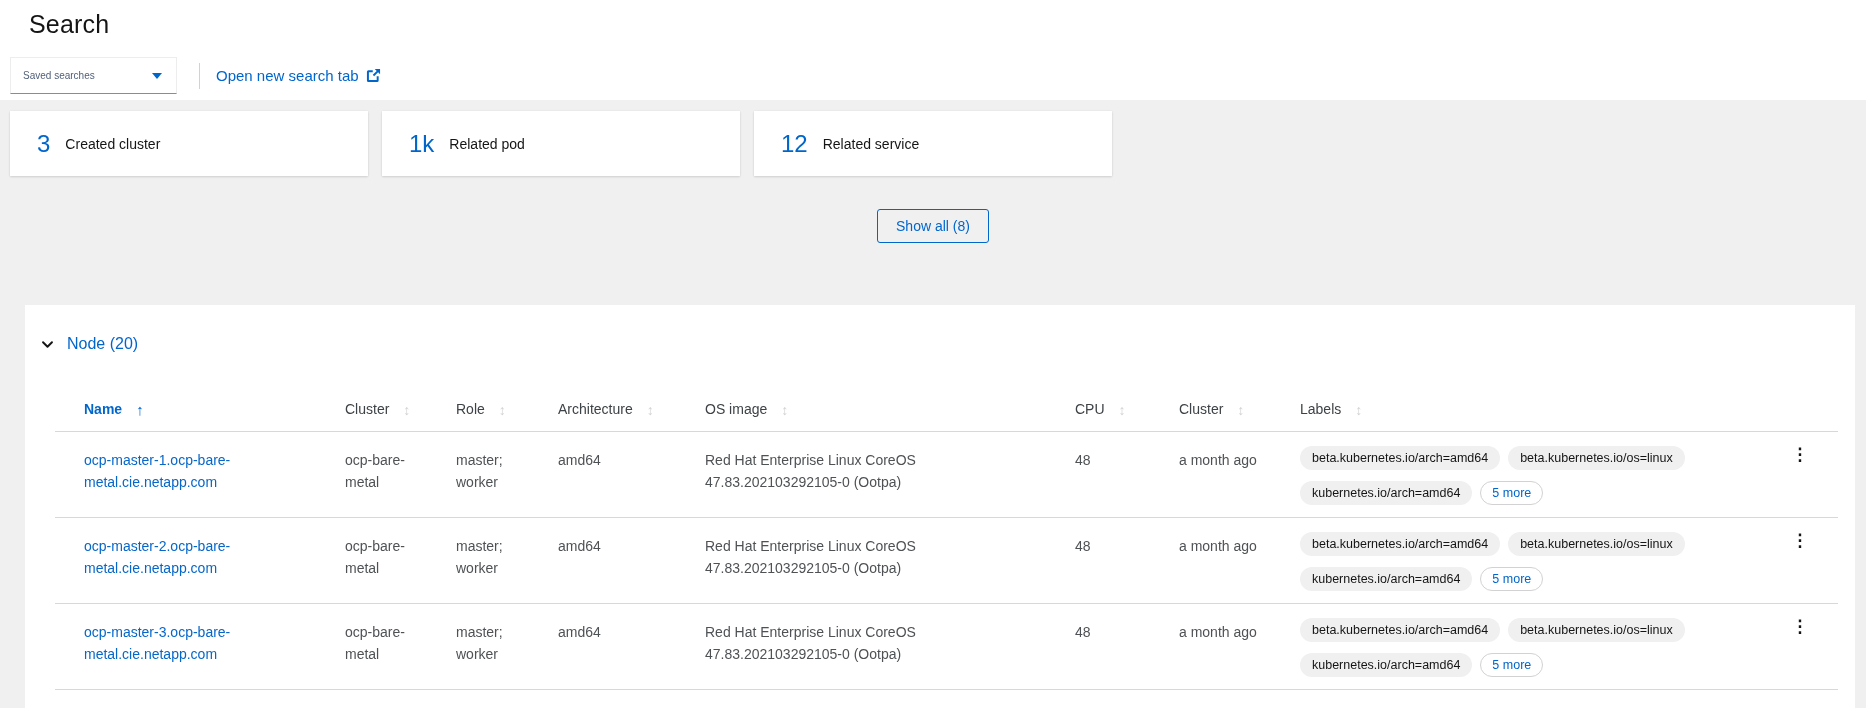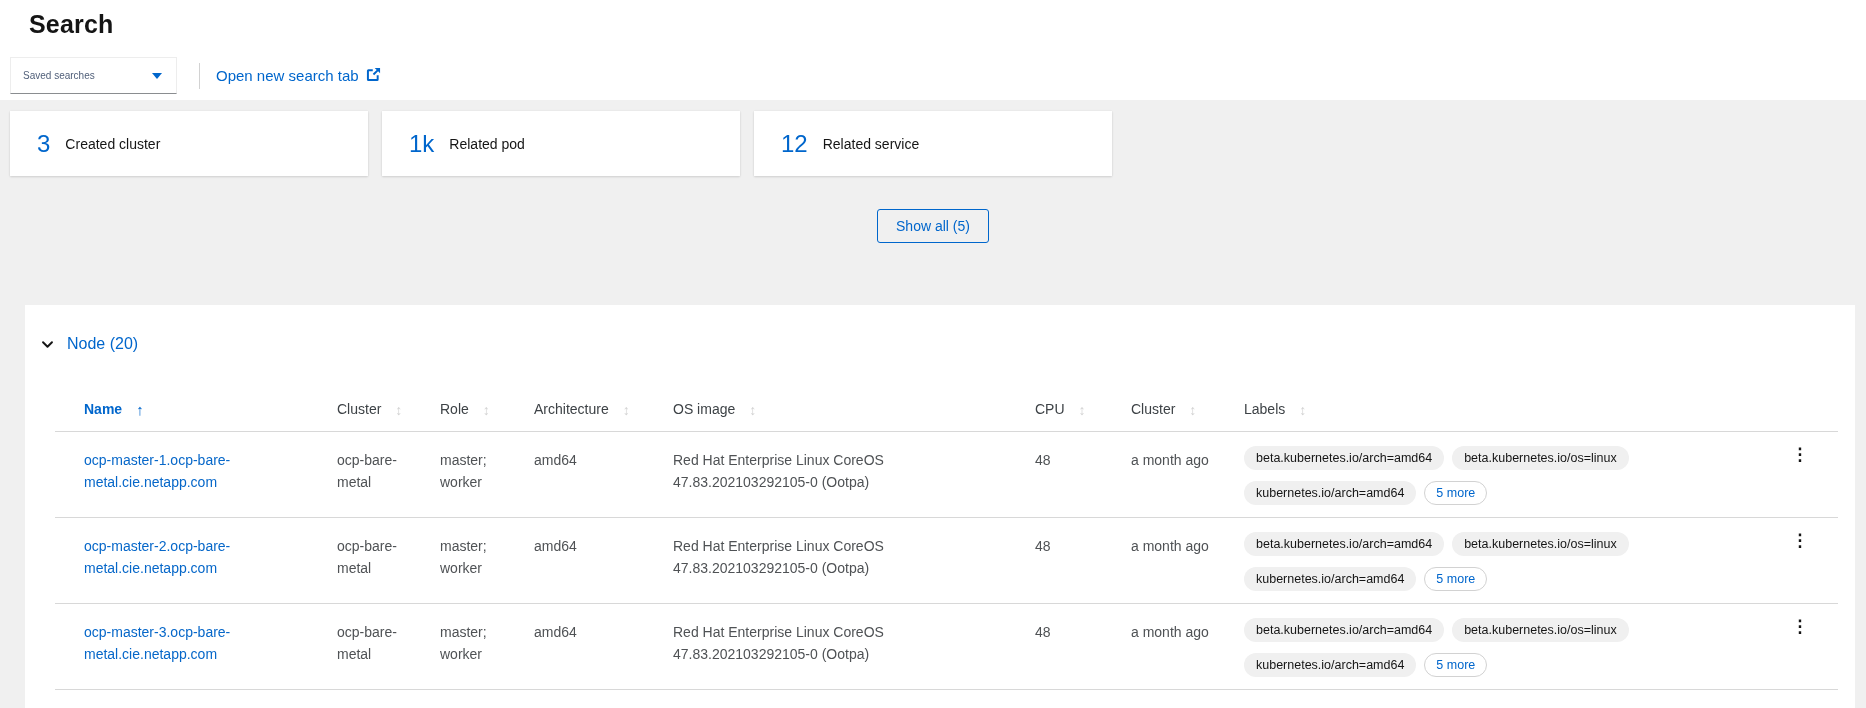--- a/index.html
+++ b/index.html
@@ -12,21 +12,21 @@
 
   
   .page-header {
     background: #ffffff;
     height: 100px;
     padding: 10px 0 0 29px;
     position: relative;
   }
   .page-title {
     font-size: 25px;
-    font-weight: 700;
+    font-weight: 400;
     color: #151515;
     letter-spacing: 0.2px;
   }
   .search-toolbar {
     position: absolute;
     left: 10px;
     top: 57px;
     display: flex;
     align-items: center;
   }
@@ -52,21 +52,21 @@
     display: inline-block;
   }
   .toolbar-divider {
     width: 1px;
     height: 26px;
     background: #d2d2d2;
     margin: 0 16px 0 22px;
   }
   .open-new-tab-link {
     display: flex;
-    align-items: flex-start;
+    align-items: center;
     gap: 7px;
     color: #0066cc;
     font-size: 15px;
     text-decoration: none;
     cursor: pointer;
   }
   .ext-icon svg { display: block; }
 
   
   .content-area {
@@ -138,20 +138,21 @@
   }
 
   
   .node-table {
     margin: 48px 17px 0 30px;
   }
   .tbl-row {
     display: grid;
     grid-template-columns: 253px 103px 94px 139px 362px 96px 113px 1fr 60px;
     padding-left: 29px;
+    gap: 8px;
   }
   .tbl-head {
     border-bottom: 1px solid #d8d8d8;
   }
   .th {
     font-size: 14px;
     font-weight: 500;
     color: #3d4246;
     padding: 0 16px 14px 0;
     display: flex;
@@ -264,21 +265,21 @@
       <span class="card-count">1k</span>
       <span class="card-label">Related pod</span>
     </div>
     <div class="summary-card">
       <span class="card-count">12</span>
       <span class="card-label">Related service</span>
     </div>
   </div>
 
   <div class="show-all-row">
-    <button class="show-all-button">Show all (5)</button>
+    <button class="show-all-button">Show all (8)</button>
   </div>
 
   <div class="results-panel">
 
     <div class="section-header">
       <span class="section-chevron">
         <svg width="13" height="13" viewBox="0 0 16 16">
           <path d="M2.5 5.2 8 10.7l5.5-5.5" fill="none" stroke="#151515" stroke-width="2.4" stroke-linecap="round" stroke-linejoin="round"></path>
         </svg>
       </span>

